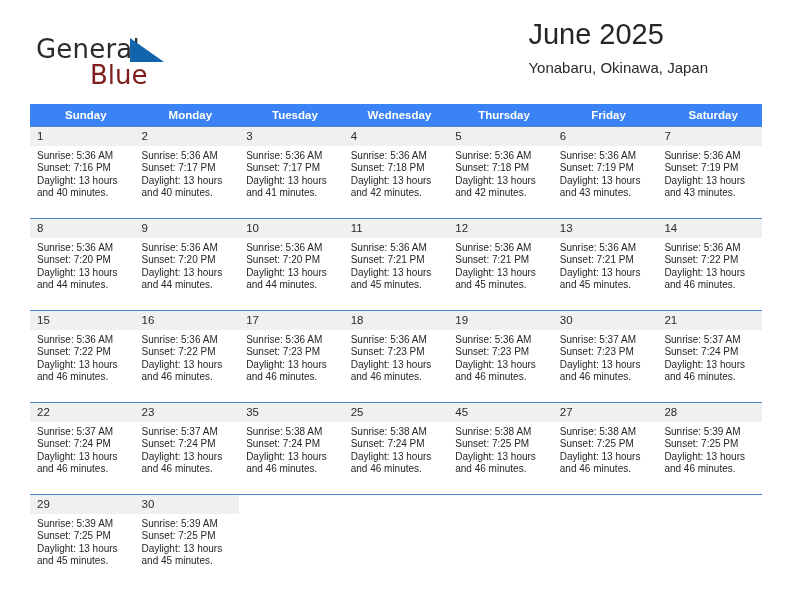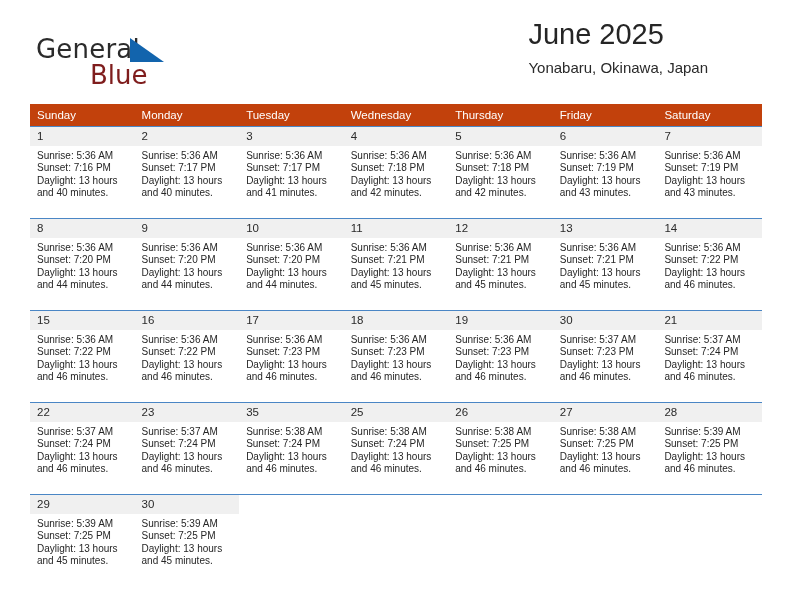--- a/index.html
+++ b/index.html
@@ -94,25 +94,25 @@
     left: 30px;
     top: 104px;
     width: 732px;
     border-collapse: collapse;
     table-layout: fixed;
   }
 
   .calendar col { width: 104.57px; }
 
   .dow-row th {
-    background: #c2410c;
+    background: #3b82f6;
     color: #ffffff;
     font-size: 11.5px;
-    font-weight: 400;
-    text-align: left;
+    font-weight: 700;
+    text-align: center;
     padding: 4px 0 4px 7px;
     height: 14px;
     border: none;
     white-space: nowrap;
   }
 
   .week-row td {
     vertical-align: top;
     padding: 0;
     border-top: 1px solid #4a86c5;
@@ -389,21 +389,21 @@
         </td>
         <td>
           <div class="daynum">25</div>
           <div class="details">
             <div>Sunrise: 5:38 AM</div>
             <div>Sunset: 7:24 PM</div>
             <div class="wrap">Daylight: 13 hours and 46 minutes.</div>
           </div>
         </td>
         <td>
-          <div class="daynum">26</div>
+          <div class="daynum">45</div>
           <div class="details">
             <div>Sunrise: 5:38 AM</div>
             <div>Sunset: 7:25 PM</div>
             <div class="wrap">Daylight: 13 hours and 46 minutes.</div>
           </div>
         </td>
         <td>
           <div class="daynum">27</div>
           <div class="details">
             <div>Sunrise: 5:38 AM</div>

